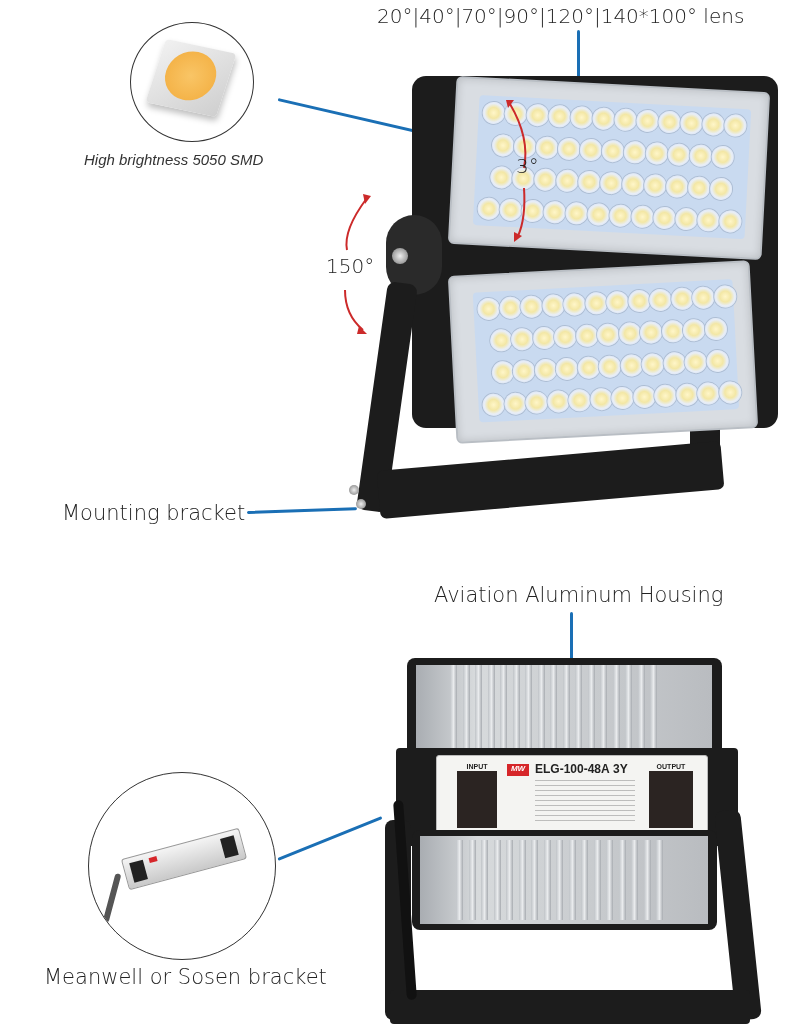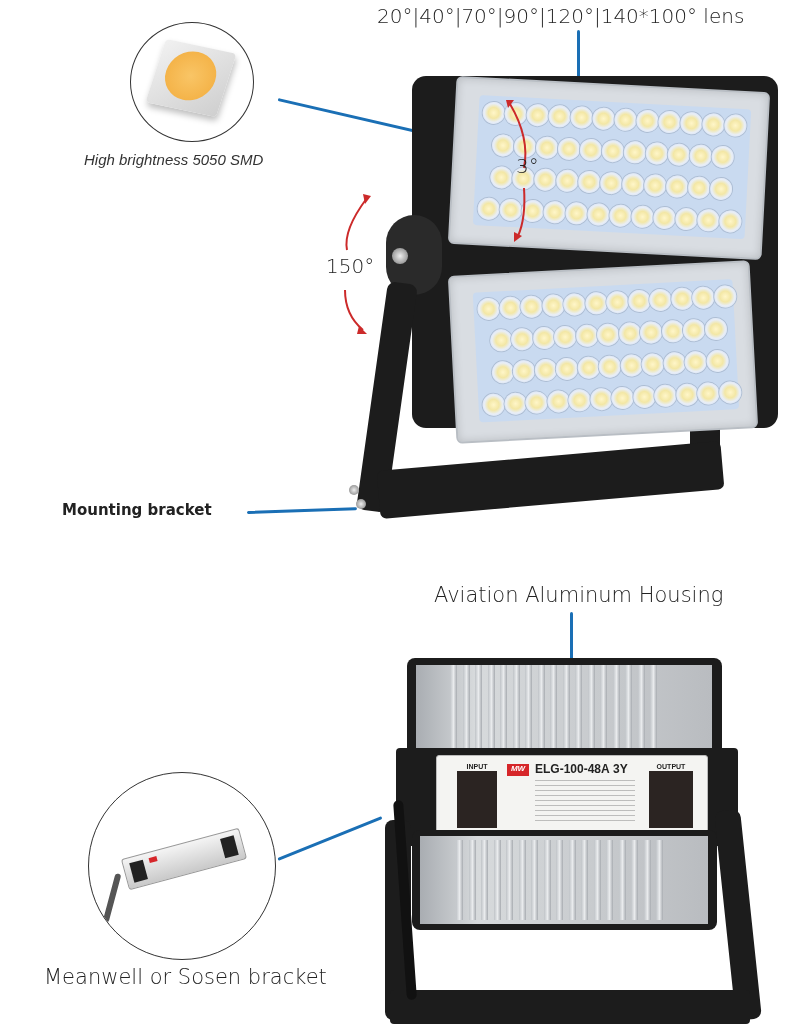--- a/index.html
+++ b/index.html
@@ -159,21 +159,21 @@
 
     <svg class="abs" style="left:500px;top:98px;" width="40" height="145">
       <path d="M10 6 Q30 40 24 70" stroke="#cc2a2a" stroke-width="2" fill="none"></path>
       <polygon points="6,2 14,2 8,10" fill="#cc2a2a"></polygon>
       <path d="M24 90 Q26 120 18 138" stroke="#cc2a2a" stroke-width="2" fill="none"></path>
       <polygon points="14,134 22,138 14,144" fill="#cc2a2a"></polygon>
     </svg>
     <div class="abs label" style="left:516px;top:154px;font-size:20px;">3°</div>
   </div>
 
-  <div class="abs label" style="left:62px;top:501px;font-size:15px;font-weight:bold;">Mounting bracket</div>
+  <div class="abs label" style="left:62px;top:501px;font-size:21px;">Mounting bracket</div>
   <div class="line" style="left:247px;top:511px;width:110px;transform:rotate(-2deg);"></div>
 </div>
 
 <div>
   <div class="abs label" style="left:434px;top:583px;font-size:21px;">Aviation Aluminum Housing</div>
   <div class="vline" style="left:570px;top:612px;height:110px;"></div>
 
   <div>
     <div class="housing" style="left:407px;top:658px;width:315px;height:110px;"></div>
     <div class="abs" style="left:416px;top:665px;width:296px;height:100px;background:linear-gradient(90deg,#a9adb2,#d7dadc 20%,#b9bcc0);"></div>

